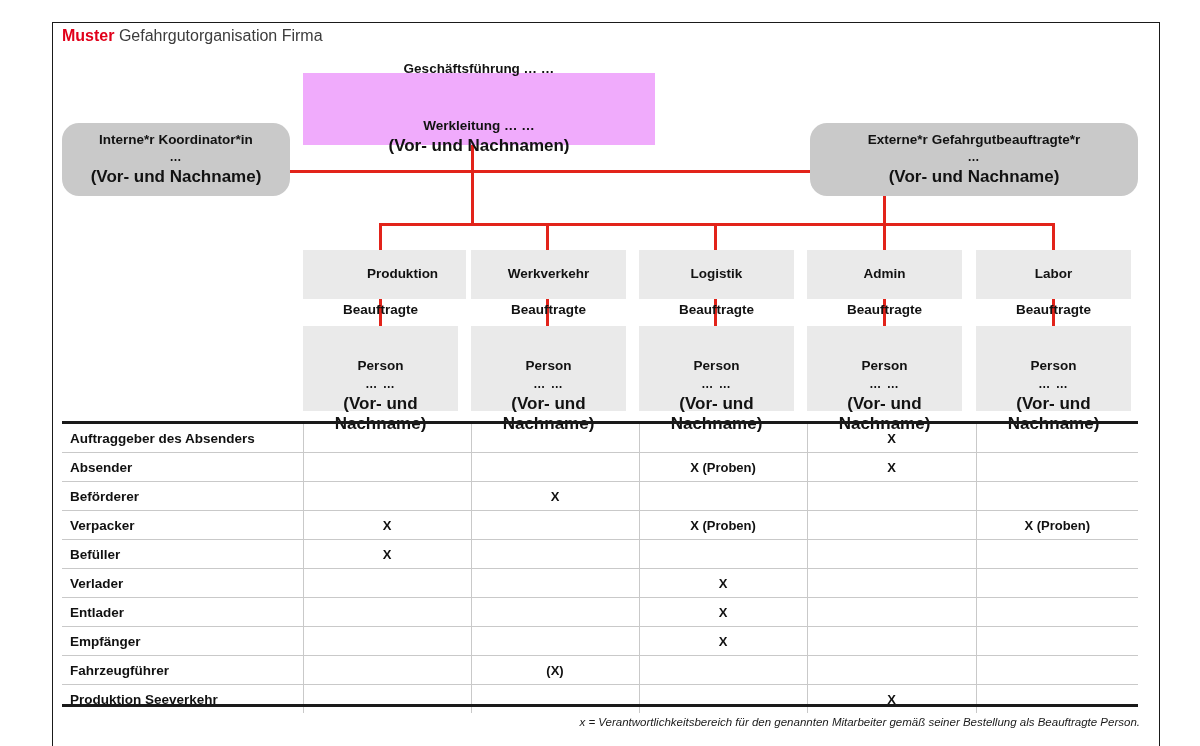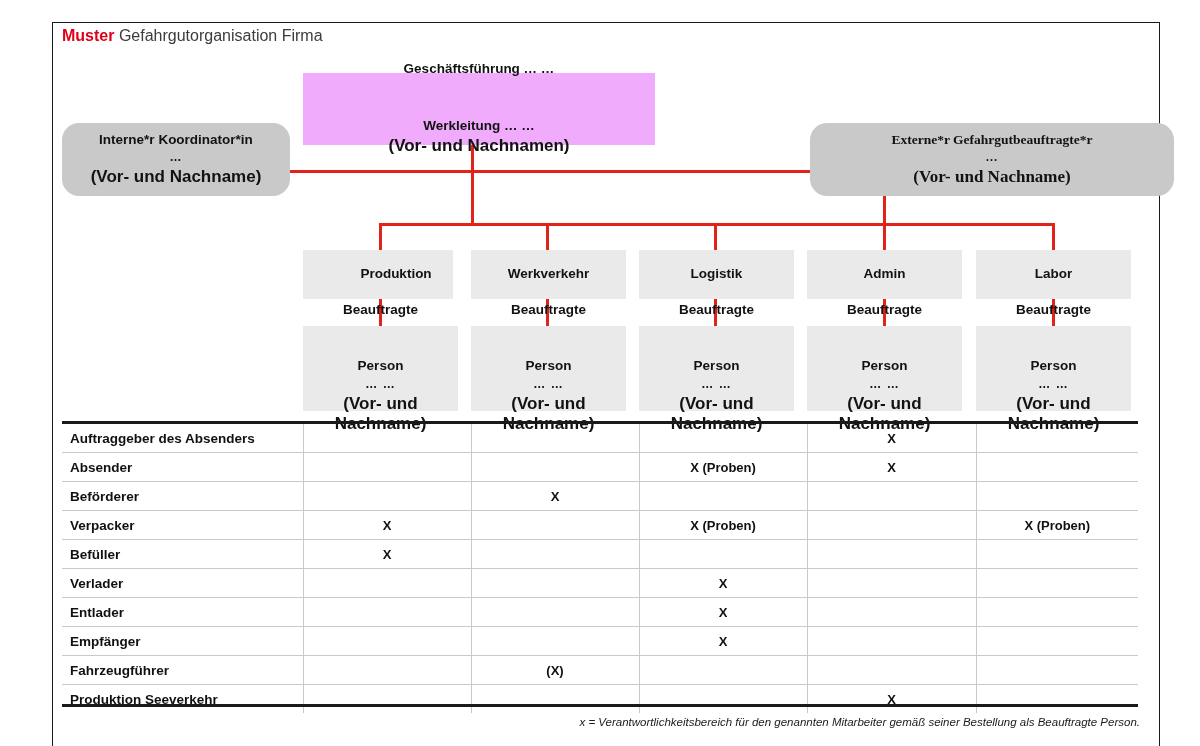--- a/index.html
+++ b/index.html
@@ -80,27 +80,27 @@
     <div class="l2">Werkleitung … …</div>
     <div class="sub">(Vor- und Nachnamen)</div>
   </div>
 
   <div class="box box-gray" style="left:62px;top:107px;width:228px;height:73px;">
     <div class="l1">Interne*r Koordinator*in</div>
     <div class="dots">…</div>
     <div class="sub">(Vor- und Nachname)</div>
   </div>
 
-  <div class="box box-gray" style="left:810px;top:107px;width:364px;height:73px;font-family:Liberation Serif, serif;">
+  <div class="box box-gray" style="left:810px;top:107px;width:328px;height:73px;">
     <div class="l1">Externe*r Gefahrgutbeauftragte*r</div>
     <div class="dots">…</div>
     <div class="sub">(Vor- und Nachname)</div>
   </div>
 
-  <div class="box box-lightgray" style="left:303px;top:234px;width:150px;height:49px;padding-left:36px;">
+  <div class="box box-lightgray" style="left:303px;top:234px;width:163px;height:49px;padding-left:36px;">
     <div class="l1">Produktion</div>
   </div>
   <div class="box box-lightgray" style="left:471px;top:234px;width:155px;height:49px;">
     <div class="l1">Werkverkehr</div>
   </div>
   <div class="box box-lightgray" style="left:639px;top:234px;width:155px;height:49px;">
     <div class="l1">Logistik</div>
   </div>
   <div class="box box-lightgray" style="left:807px;top:234px;width:155px;height:49px;">
     <div class="l1">Admin</div>

